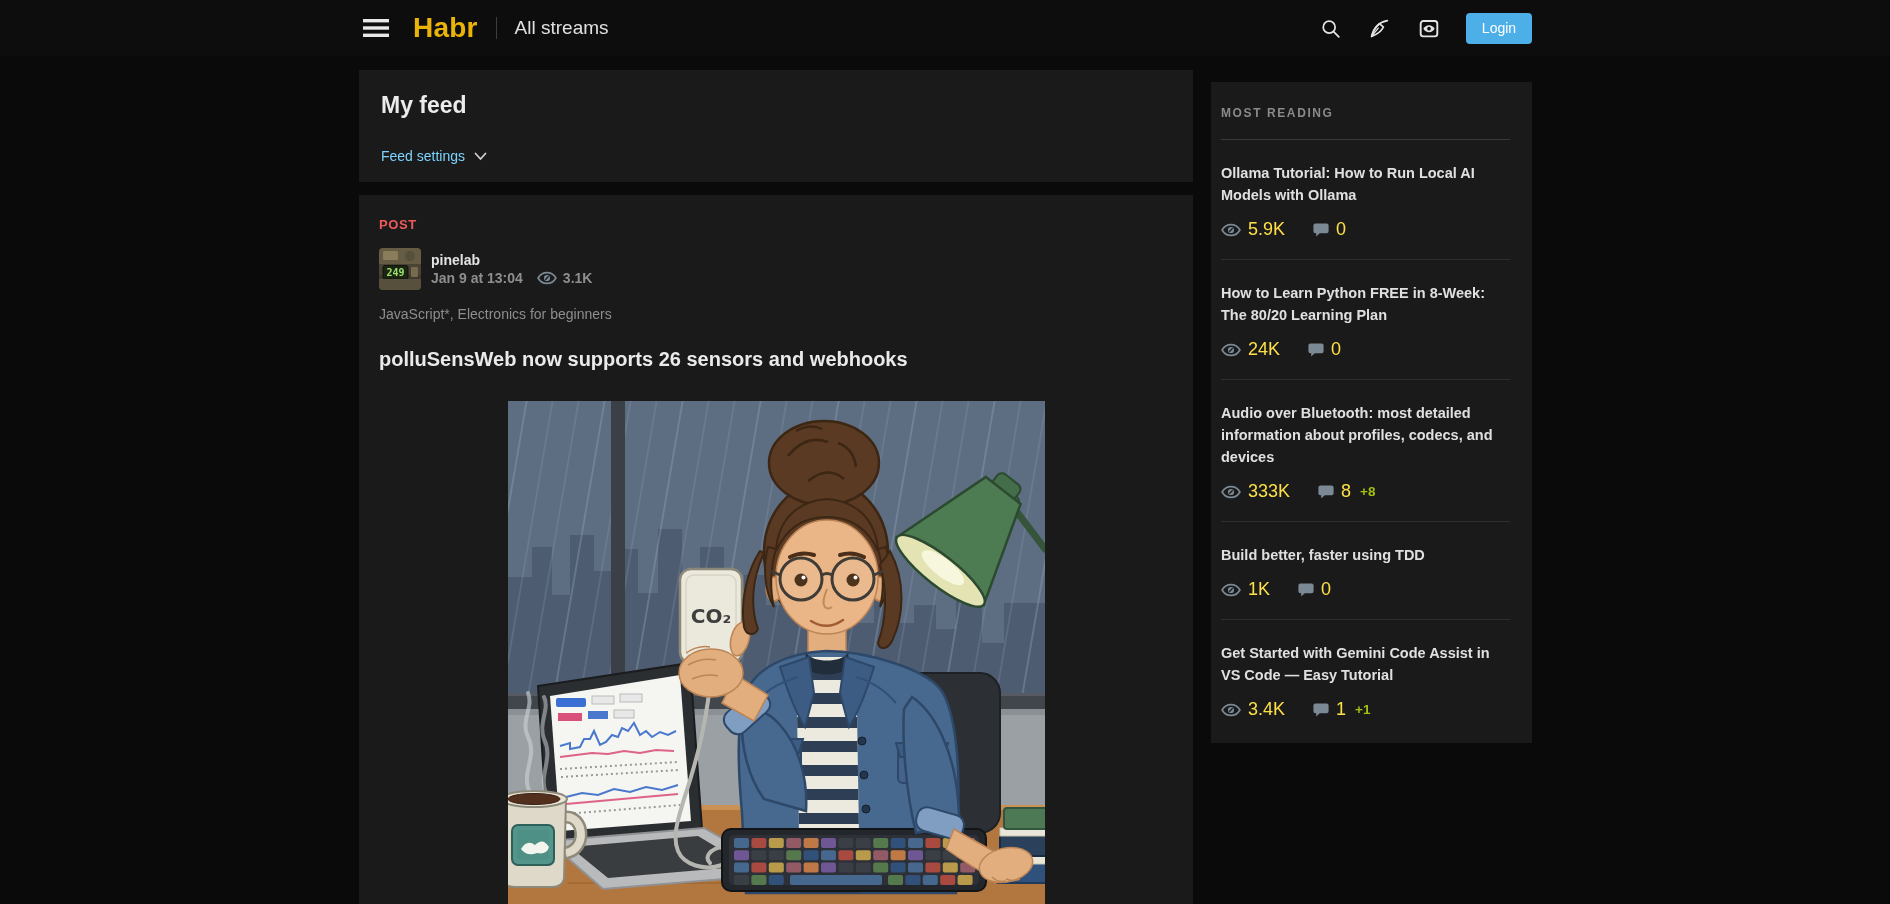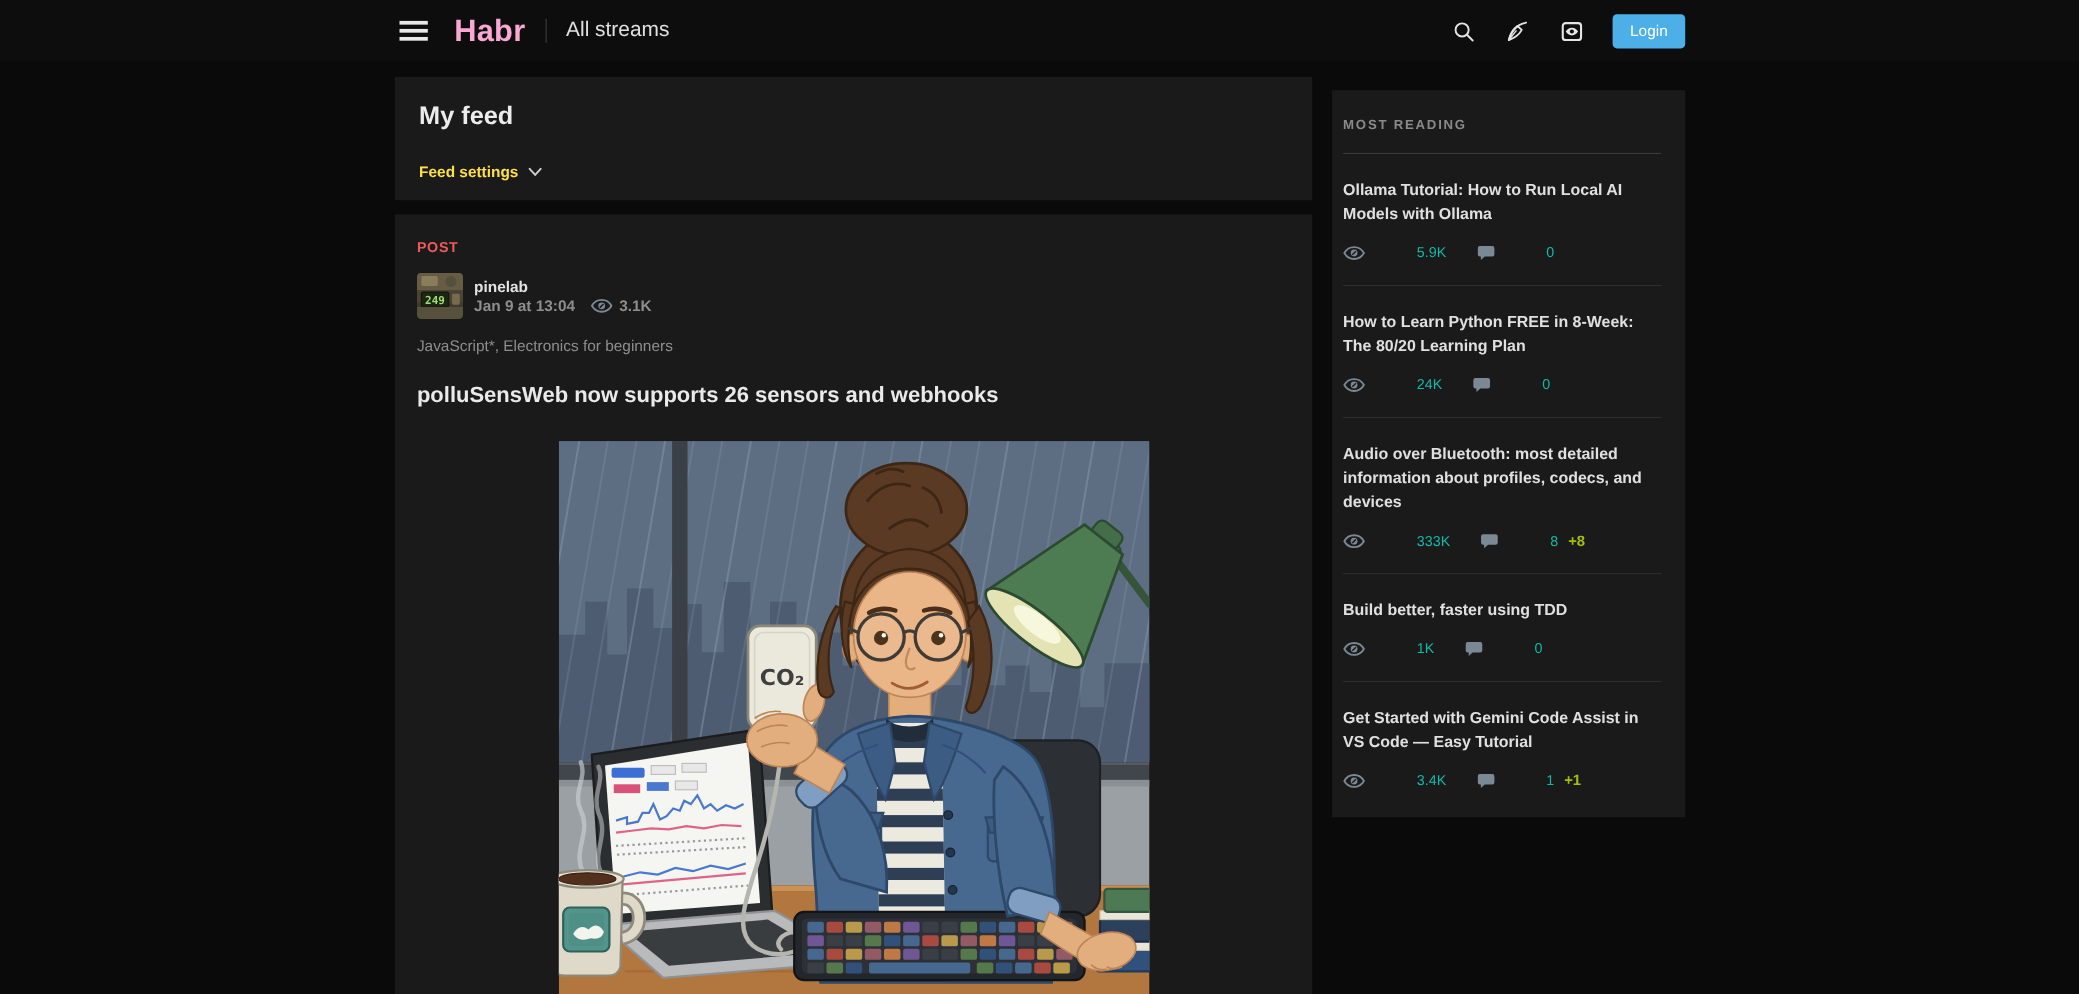--- a/index.html
+++ b/index.html
@@ -15,40 +15,40 @@
     position:absolute; top:0; left:0; width:1890px; height:56px;
     background:#0d0d0e; z-index:10;
   }
   .nav-inner {
     position:absolute; left:359px; right:358px; top:0; height:56px;
     display:flex; align-items:center; justify-content:space-between;
   }
   .nav-left { display:flex; align-items:center; }
   .hamburger { background:none; border:none; cursor:pointer; display:flex; padding:4px; }
   .logo {
-    font-size:28px; font-weight:bold; color:#f9a8d4; text-decoration:none;
+    font-size:28px; font-weight:bold; color:#eab308; text-decoration:none;
     margin-left:20px; letter-spacing:0.2px; cursor:pointer;
   }
   .nav-divider { width:1px; height:22px; background:#3d3d3d; margin:0 18px; display:inline-block; }
   .stream { font-size:19px; color:#e0e0e0; text-decoration:none; cursor:pointer; }
   .nav-right { display:flex; align-items:center; gap:24px; }
   .nav-icon { background:none; border:none; cursor:pointer; display:flex; align-items:center; padding:2px; }
   .login-btn {
     width:66px; height:31px; border:none; border-radius:4px;
     background:#4cafe8; color:#ffffff; font-size:14px;
     font-family:"Liberation Sans", sans-serif; cursor:pointer;
   }
   
   .card { position:absolute; background:#1a1a1b; }
   #feed-card { left:359px; top:70px; width:834px; height:112px; padding:22px 22px 0 22px; }
   #feed-card h1 { font-size:23px; font-weight:bold; color:#ececec; line-height:27px; }
   .feed-settings {
     margin-top:29px; background:none; border:none; cursor:pointer;
     display:flex; align-items:center; gap:9px;
-    font-size:14px; color:#fde047; font-family:"Liberation Sans", sans-serif; padding:0;font-weight:bold;
+    font-size:14px; color:#7dd3fc; font-family:"Liberation Sans", sans-serif; padding:0;
   }
   #post-card { left:359px; top:195px; width:834px; height:860px; padding:22px 20px 0 20px; }
   .post-label { font-size:13px; font-weight:bold; color:#ee5a5a; letter-spacing:0.6px; line-height:15px; }
   .post-meta { display:flex; margin-top:16px; gap:10px; }
   .avatar { width:42px; height:42px; border-radius:4px; overflow:hidden; display:block; cursor:pointer; flex:0 0 42px; }
   .meta-col { display:flex; flex-direction:column; justify-content:center; gap:2px; }
   .author { font-size:14px; font-weight:bold; color:#e3e3e3; text-decoration:none; cursor:pointer; }
   .meta-row { display:flex; align-items:center; gap:14px;font-weight:bold; }
   .date { font-size:14px; color:#8e8e8e; }
   .views { display:flex; align-items:center; gap:6px; font-size:14px; color:#8e8e8e; }
@@ -61,21 +61,21 @@
   .w-divider { height:1px; background:#2e2e2f; margin-top:20px; }
   .head-divider { background:#3a3a3b; margin-top:18px; }
   .mr-item { display:block; }
   .mr-title {
     display:block; margin-top:22px; font-size:14.5px; font-weight:bold;
     color:#e0e0e0; line-height:22px; text-decoration:none; cursor:pointer;
   }
   .mr-stats { display:flex; align-items:center; margin-top:14px; height:19px; }
   .stat { display:flex; align-items:center; gap:7px; }
   .stat + .stat { margin-left:28px; }
-  .num { font-size:13px; color:#14b8a6;margin-left:40px; }
+  .num { font-size:18px; color:#fde047; }
   .new { font-size:13.5px; font-weight:bold; color:#a3c10c; margin-left:2px; }
   .stat.clickable { cursor:pointer; }
 </style>
 </head>
 <body>
 
 <header class="navbar">
   <div class="nav-inner">
     <div class="nav-left">
       <button class="hamburger">

